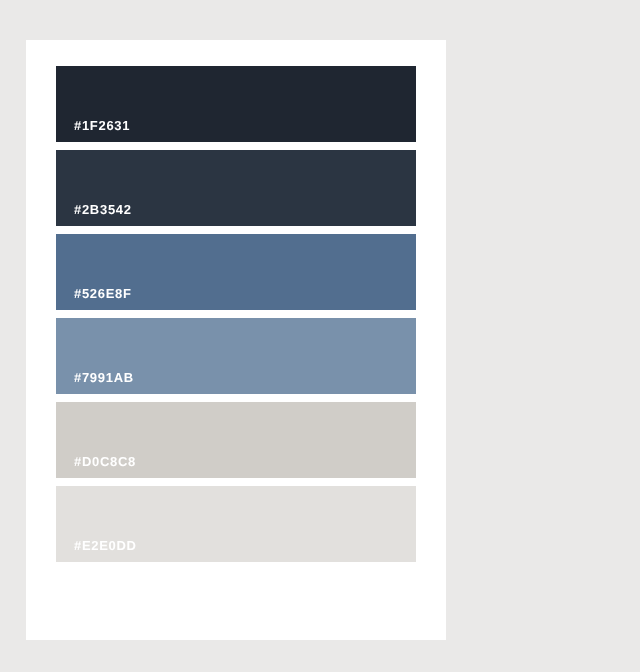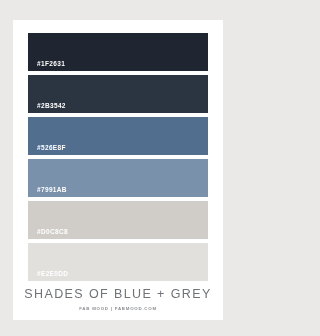--- a/index.html
+++ b/index.html
@@ -109,17 +109,13 @@
         <span class="swatch-label" style="color: rgb(255, 255, 255);">#D0C8C8</span>
       </div>
 
       <div class="swatch" style="background:#E2E0DD;">
         <span class="swatch-label" style="color: rgb(255, 255, 255);">#E2E0DD</span>
       </div>
 
     </div>
   </div>
 
-  <div class="caption-area">
-    <div class="poster-title">SHADES OF BLUE + GREY</div>
-    <div class="poster-credit">FAB MOOD | FABMOOD.COM</div>
-  </div>
 </div>
 
 </body></html>

